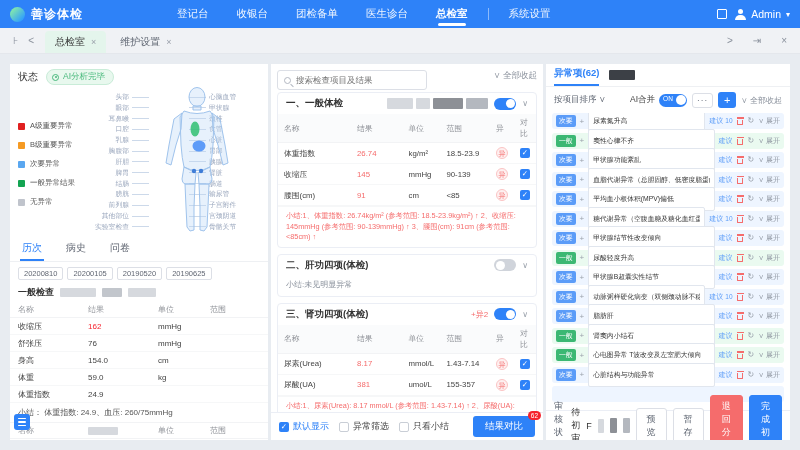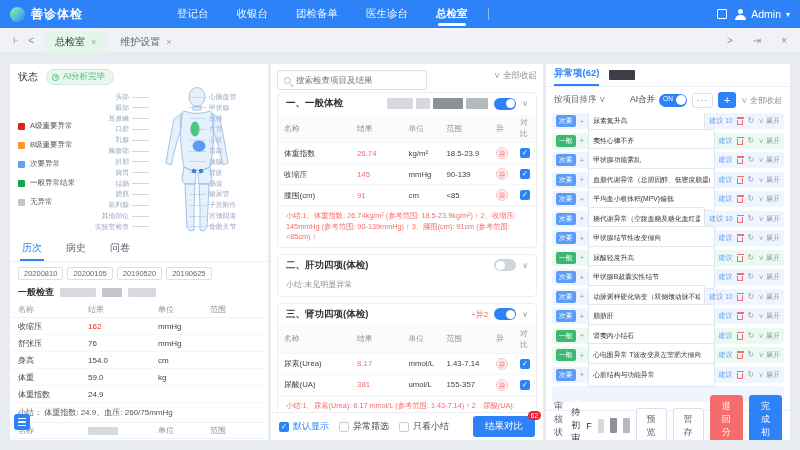--- a/index.html
+++ b/index.html
@@ -145,20 +145,21 @@
 <div class="nav">
   <div class="logo"></div>
   <div class="brand">善诊体检</div>
   <div class="nav-items">
     <div class="nav-item">登记台</div>
     <div class="nav-item">收银台</div>
     <div class="nav-item">团检备单</div>
     <div class="nav-item">医生诊台</div>
     <div class="nav-item active">总检室</div>
     <div class="nav-divider"></div>
+    <div class="nav-item">系统设置</div>
   </div>
   <div class="nav-right">
     <div class="fs-icon"></div>
     <div class="user">
       <span class="avatar-icon"></span>
       <span>Admin</span>
       <span class="caret">▾</span>
     </div>
   </div>
 </div>

